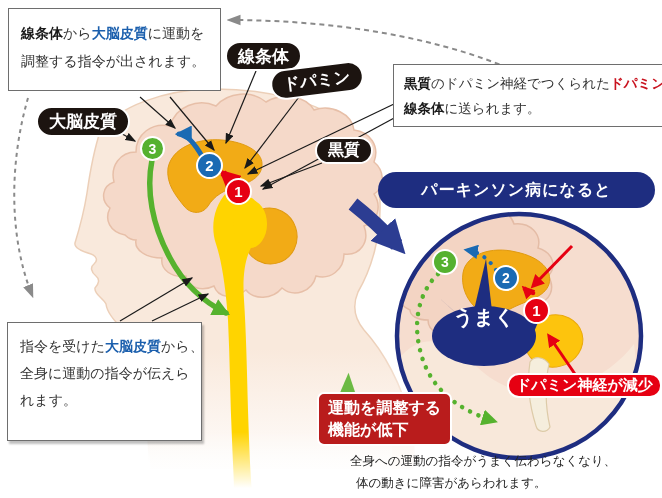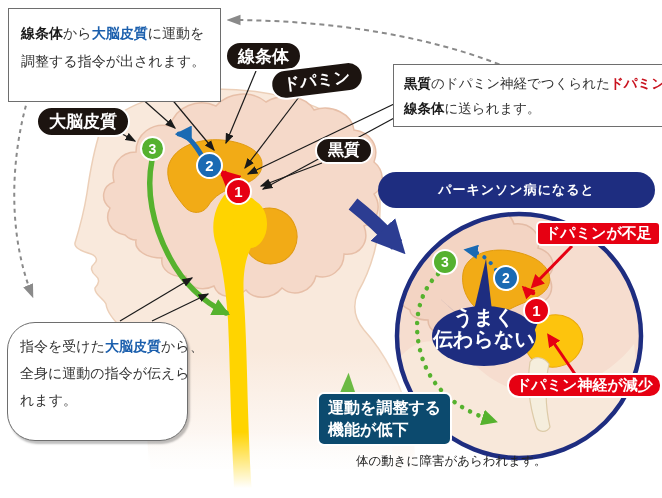--- a/index.html
+++ b/index.html
@@ -20,27 +20,27 @@
         border:2px solid #fff;border-radius:17px;display:flex;align-items:center;
         justify-content:center;box-sizing:border-box;padding:1px 11px;white-space:nowrap;}
 
   
   .step{position:absolute;border-radius:50%;color:#fff;font-weight:bold;
         display:flex;align-items:center;justify-content:center;border:2px solid #fff;
         box-sizing:border-box;}
   .s-red{background:#e60012;} .s-blue{background:#1a6ab3;} .s-green{background:#55b130;}
 
   .hdr-pill{position:absolute;left:378px;top:172px;width:277px;height:36px;background:#1e2d80;
-        border-radius:18px;color:#fff;font-weight:bold;font-size:13px;display:flex;
+        border-radius:18px;color:#fff;font-weight:bold;font-size:16px;display:flex;
         align-items:center;justify-content:center;letter-spacing:1px;}
 
   .badge{position:absolute;background:#e60012;color:#fff;font-weight:bold;font-size:15px;
         border:2px solid #fff;border-radius:5px;padding:1px 7px;white-space:nowrap;box-sizing:border-box;}
 
-  .greenbox{position:absolute;left:317px;top:392px;background:#0c4a6e;color:#fff;font-weight:bold;
+  .greenbox{position:absolute;left:317px;top:392px;background:#b91c1c;color:#fff;font-weight:bold;
         font-size:16px;line-height:22px;border:2px solid #fff;border-radius:7px;padding:3px 9px;
         white-space:nowrap;}
   .greenbox .ln{display:block;}
   .green-tail{position:absolute;left:341px;top:373px;width:0;height:0;
         border-left:6px solid transparent;border-right:11px solid transparent;
         border-bottom:22px solid #6cba44;transform:rotate(8deg);}
 
   .ellipse-text{position:absolute;left:430px;top:306px;width:108px;text-align:center;
         color:#fff;font-weight:bold;font-size:20px;line-height:22px;}
   .ellipse-text .ln{display:block;white-space:nowrap;}
@@ -182,31 +182,31 @@
       <polygon points="524,323 546,304 533,334"></polygon>
       <ellipse cx="484" cy="336" rx="52" ry="30"></ellipse>
     </g>
   </g>
   <circle cx="519" cy="336" r="122" fill="none" stroke="#1e2d80" stroke-width="4.5"></circle>
 
   <path d="M572,246 L533,286" fill="none" stroke="#e60012" stroke-width="3" marker-end="url(#mk-red3)"></path>
   <path d="M577,377 L549,336" fill="none" stroke="#e60012" stroke-width="3" marker-end="url(#mk-red3)"></path>
 </svg>
 
-<div class="tbox" style="left:8px;top:8px;width:213px;height:94px;">
+<div class="tbox" style="left:8px;top:8px;width:213px;height:83px;">
   <span class="ln"><span class="b">線条体</span><span>から</span><span class="b-blue">大脳皮質</span><span>に運動を</span></span>
   <span class="ln">調整する指令が出されます。</span>
 </div>
 
 <div class="tbox" style="left:393px;top:64px;width:307px;height:63px;font-size:13.5px;line-height:25px;padding:6px 10px;">
   <span class="ln"><span class="b">黒質</span><span>のドパミン神経でつくられた</span><span class="b-red">ドパミン</span></span>
   <span class="ln"><span class="b">線条体</span><span>に送られます。</span></span>
 </div>
 
-<div class="tbox" style="left:7px;top:322px;width:181px;height:119px;line-height:27px;box-shadow:2px 3px 2px rgba(0,0,0,0.25);border-radius:28px;">
+<div class="tbox" style="left:7px;top:322px;width:195px;height:119px;line-height:27px;box-shadow:2px 3px 2px rgba(0,0,0,0.25);">
   <span class="ln"><span>指令を受けた</span><span class="b-blue">大脳皮質</span><span>から、</span></span>
   <span class="ln">全身に運動の指令が伝えら</span>
   <span class="ln">れます。</span>
 </div>
 
 <div class="pill" style="left:36px;top:106px;height:31px;font-size:17px;">
   <span>大脳皮質</span>
     </div>
 <div class="pill" style="left:225px;top:41px;height:30px;font-size:17px;">
   <span>線条体</span>
@@ -225,43 +225,41 @@
       <span>2</span>
     </div>
 <div class="step s-red" style="left:225px;top:178px;width:27px;height:27px;font-size:15px;">
       <span>1</span>
     </div>
 
 <div class="hdr-pill">
   <span>パーキンソン病になると</span>
     </div>
 
-<div class="badge" style="left:536px;top:221px;">
-  <span>ドパミンが不足</span></div>
 <div class="badge" style="left:507px;top:373px;border-radius:12px;">
   <span>ドパミン神経が減少</span></div>
 
 <div class="step s-green" style="left:432px;top:249px;width:26px;height:26px;font-size:14px;">
       <span>3</span>
     </div>
 <div class="step s-blue" style="left:493px;top:265px;width:26px;height:26px;font-size:14px;">
       <span>2</span>
     </div>
 <div class="step s-red" style="left:523px;top:297px;width:27px;height:27px;font-size:15px;">
       <span>1</span>
     </div>
 
 <div class="ellipse-text">
   <span class="ln">うまく</span>
-  <span class="ln">伝わらない</span>
 </div>
 
 <div class="green-tail"></div>
 <div class="greenbox">
   <span class="ln">運動を調整する</span>
   <span class="ln">機能が低下</span>
 </div>
 
 <div class="caption">
+  <span class="ln">全身への運動の指令がうまく伝わらなくなり、</span>
   <span class="ln ln2">体の動きに障害があらわれます。</span>
 </div>
 
 </div>
 
 </body></html>

